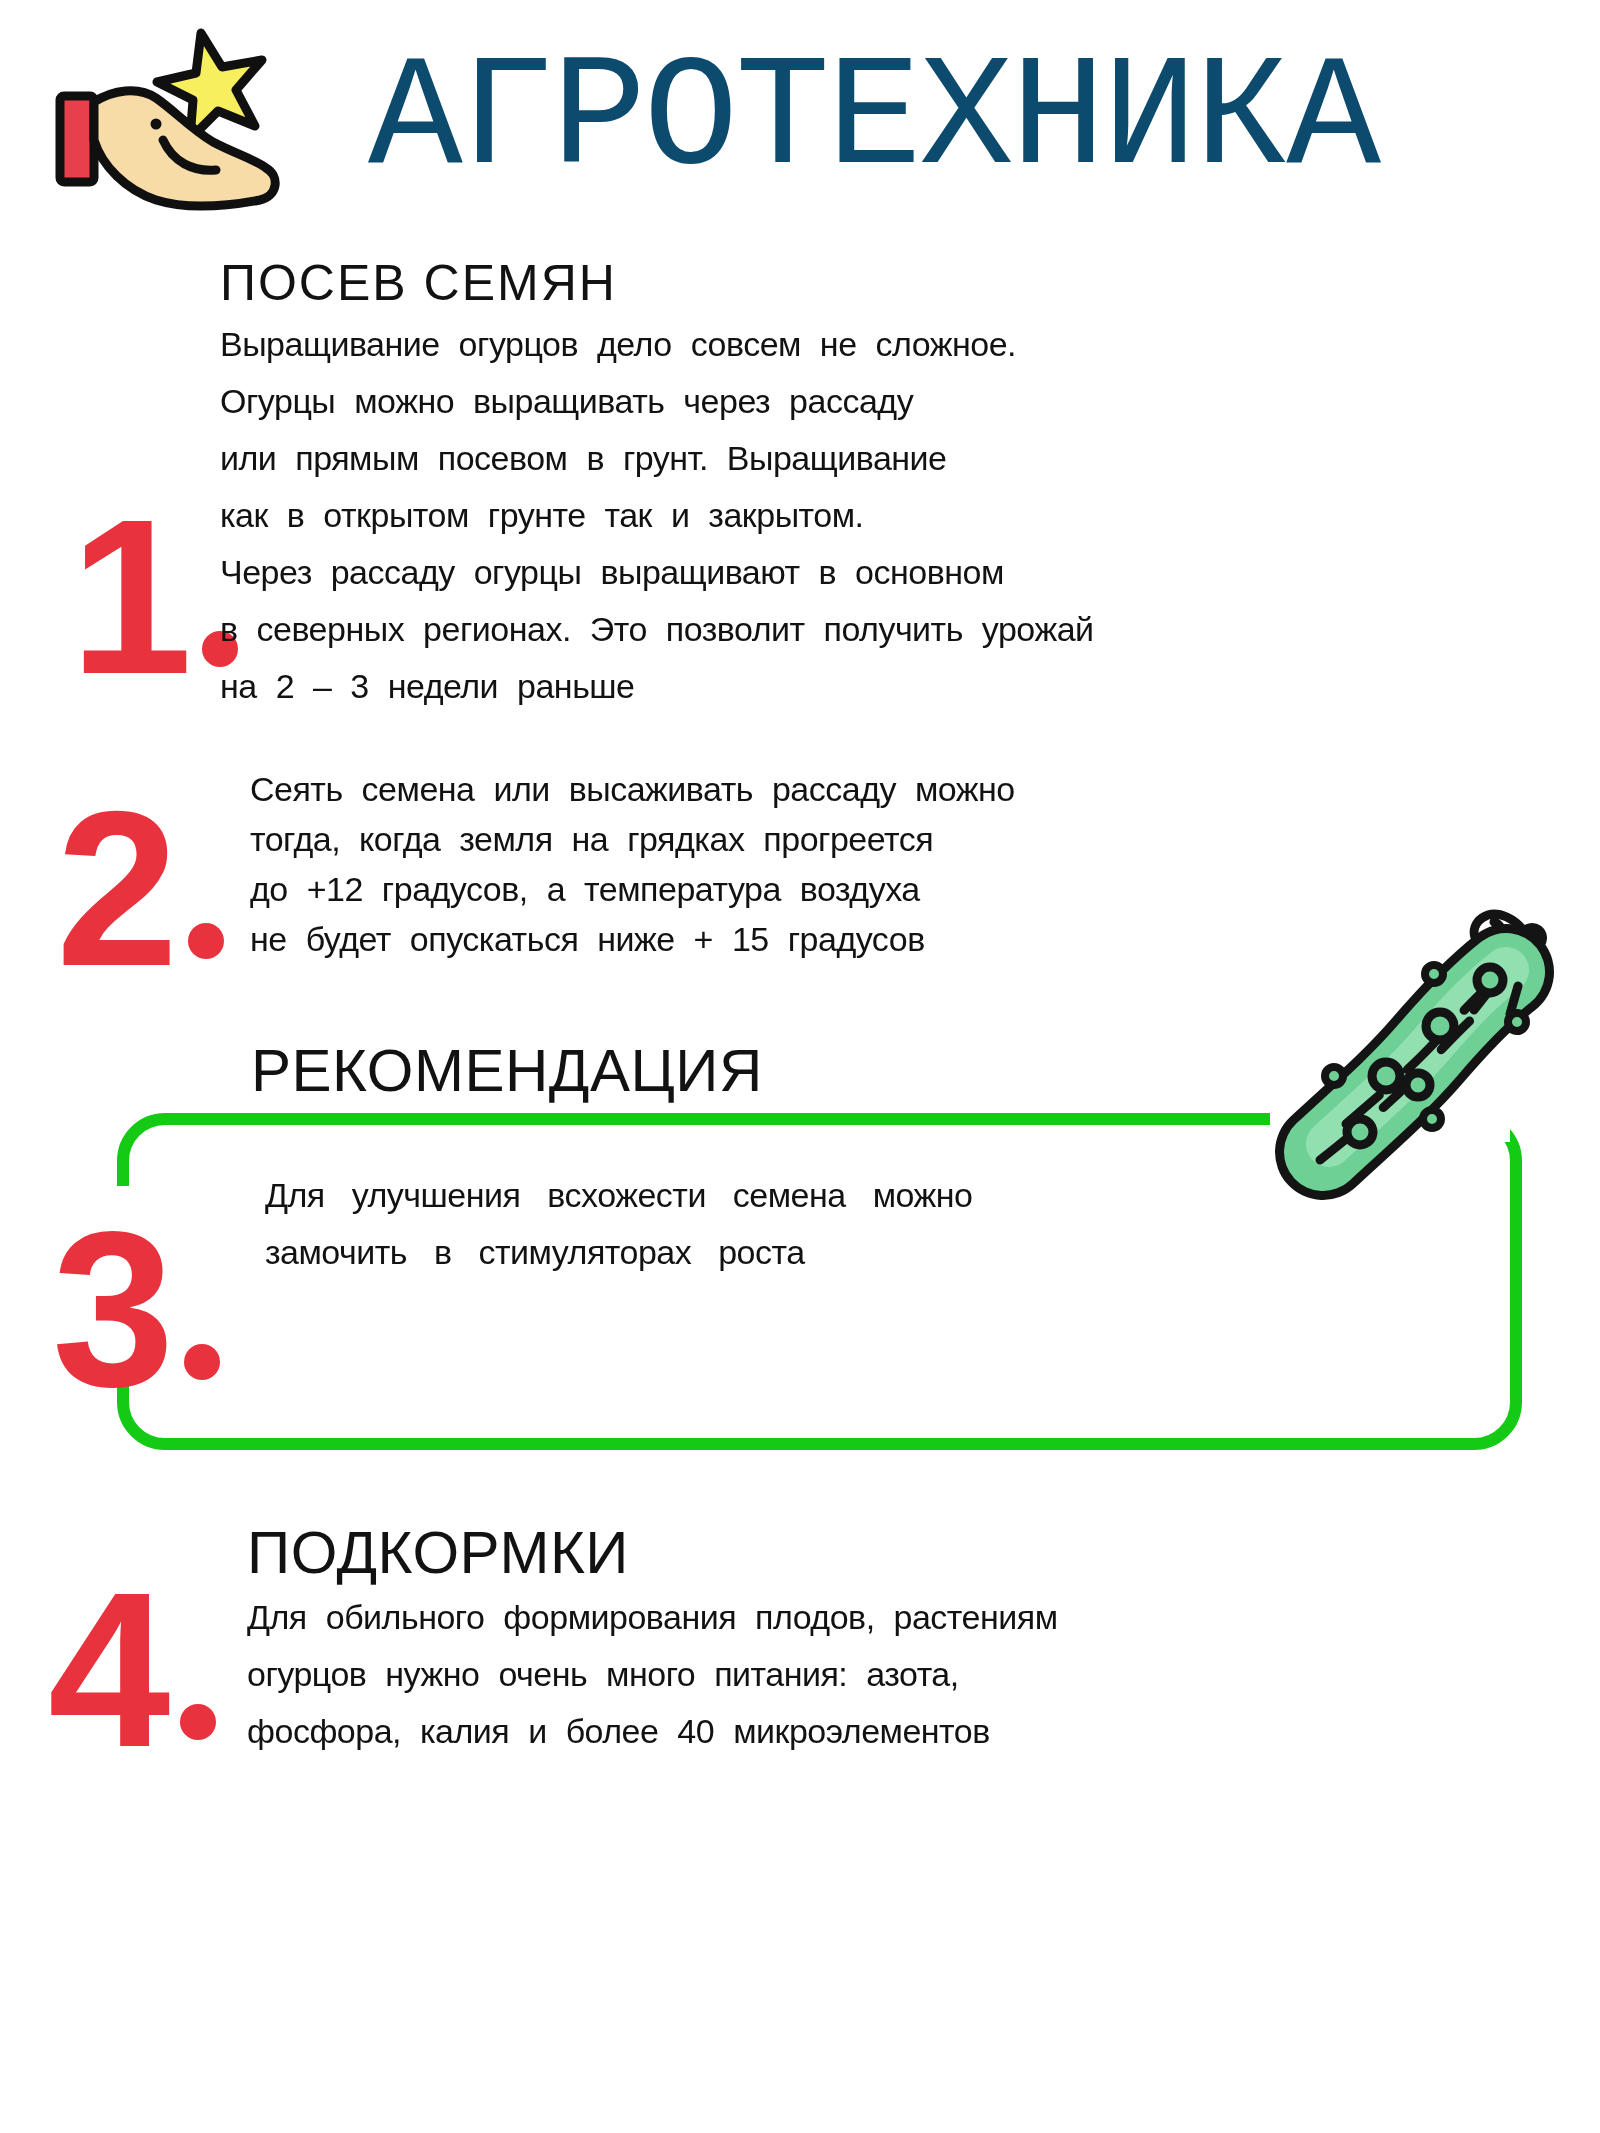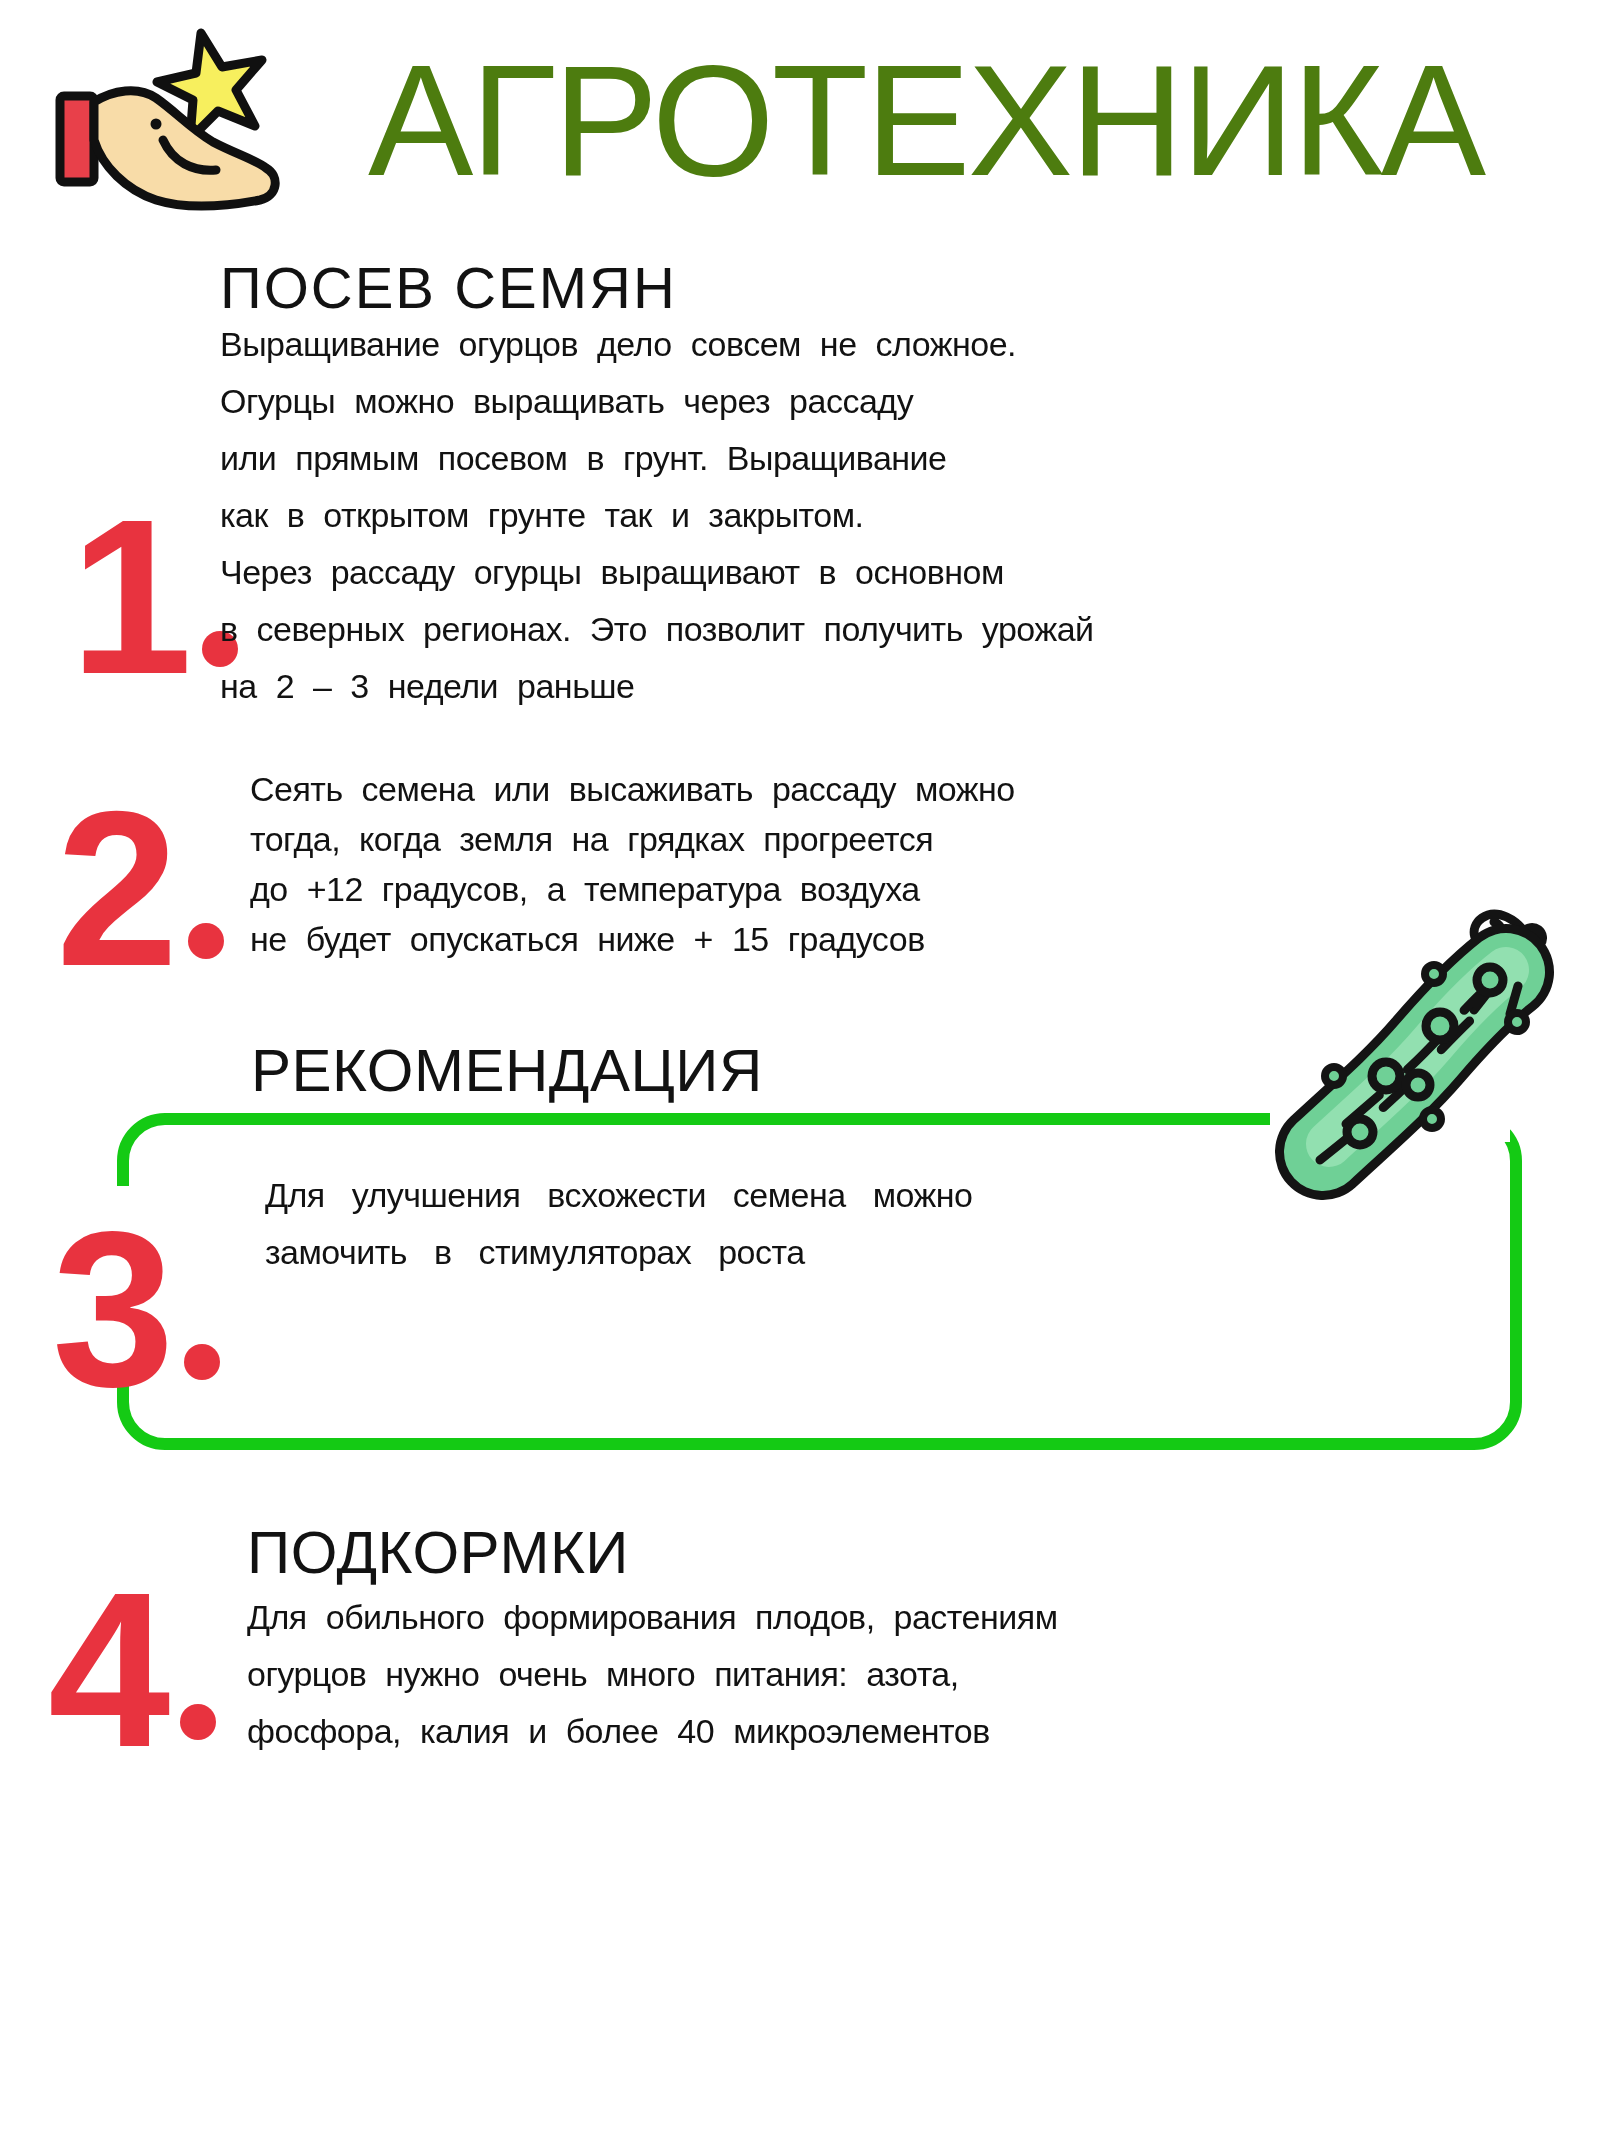--- a/index.html
+++ b/index.html
@@ -1,25 +1,25 @@
 <!DOCTYPE html>
 <html><head>
 <meta charset="utf-8">
 <style>
   html,body{margin:0;padding:0;background:#fff;}
   .page{position:relative;width:1600px;height:2133px;background:#ffffff;
         font-family:"Liberation Sans",sans-serif;overflow:hidden;color:#111;}
 
   
   .title{position:absolute;left:368px;top:40px;font-size:158px;line-height:160px;
-         color:#4d7c0f;letter-spacing:-3px;white-space:nowrap;z-index:4;}
+         color:#0c4a6e;letter-spacing:-3px;white-space:nowrap;z-index:4;font-family:Liberation Mono, monospace;}
 
   
   .heading{position:absolute;white-space:nowrap;color:#121212;z-index:4;font-weight:400;}
-  .h-s1{left:220px;top:254px;font-size:58px;letter-spacing:2px;}
+  .h-s1{left:220px;top:254px;font-size:50px;letter-spacing:2px;}
   .h-s3{left:251px;top:1036px;font-size:60px;letter-spacing:0.5px;}
   .h-s4{left:247px;top:1518px;font-size:60px;letter-spacing:0.5px;}
 
   
   .para{position:absolute;font-size:34px;color:#121212;letter-spacing:-0.5px;
         word-spacing:10px;z-index:4;}
   .para .ln{height:57px;line-height:57px;white-space:nowrap;}
   .p-s1{left:220px;top:316px;}
   .p-s2{left:250px;top:764px;}
   .p-s2 .ln{height:50px;line-height:50px;}

